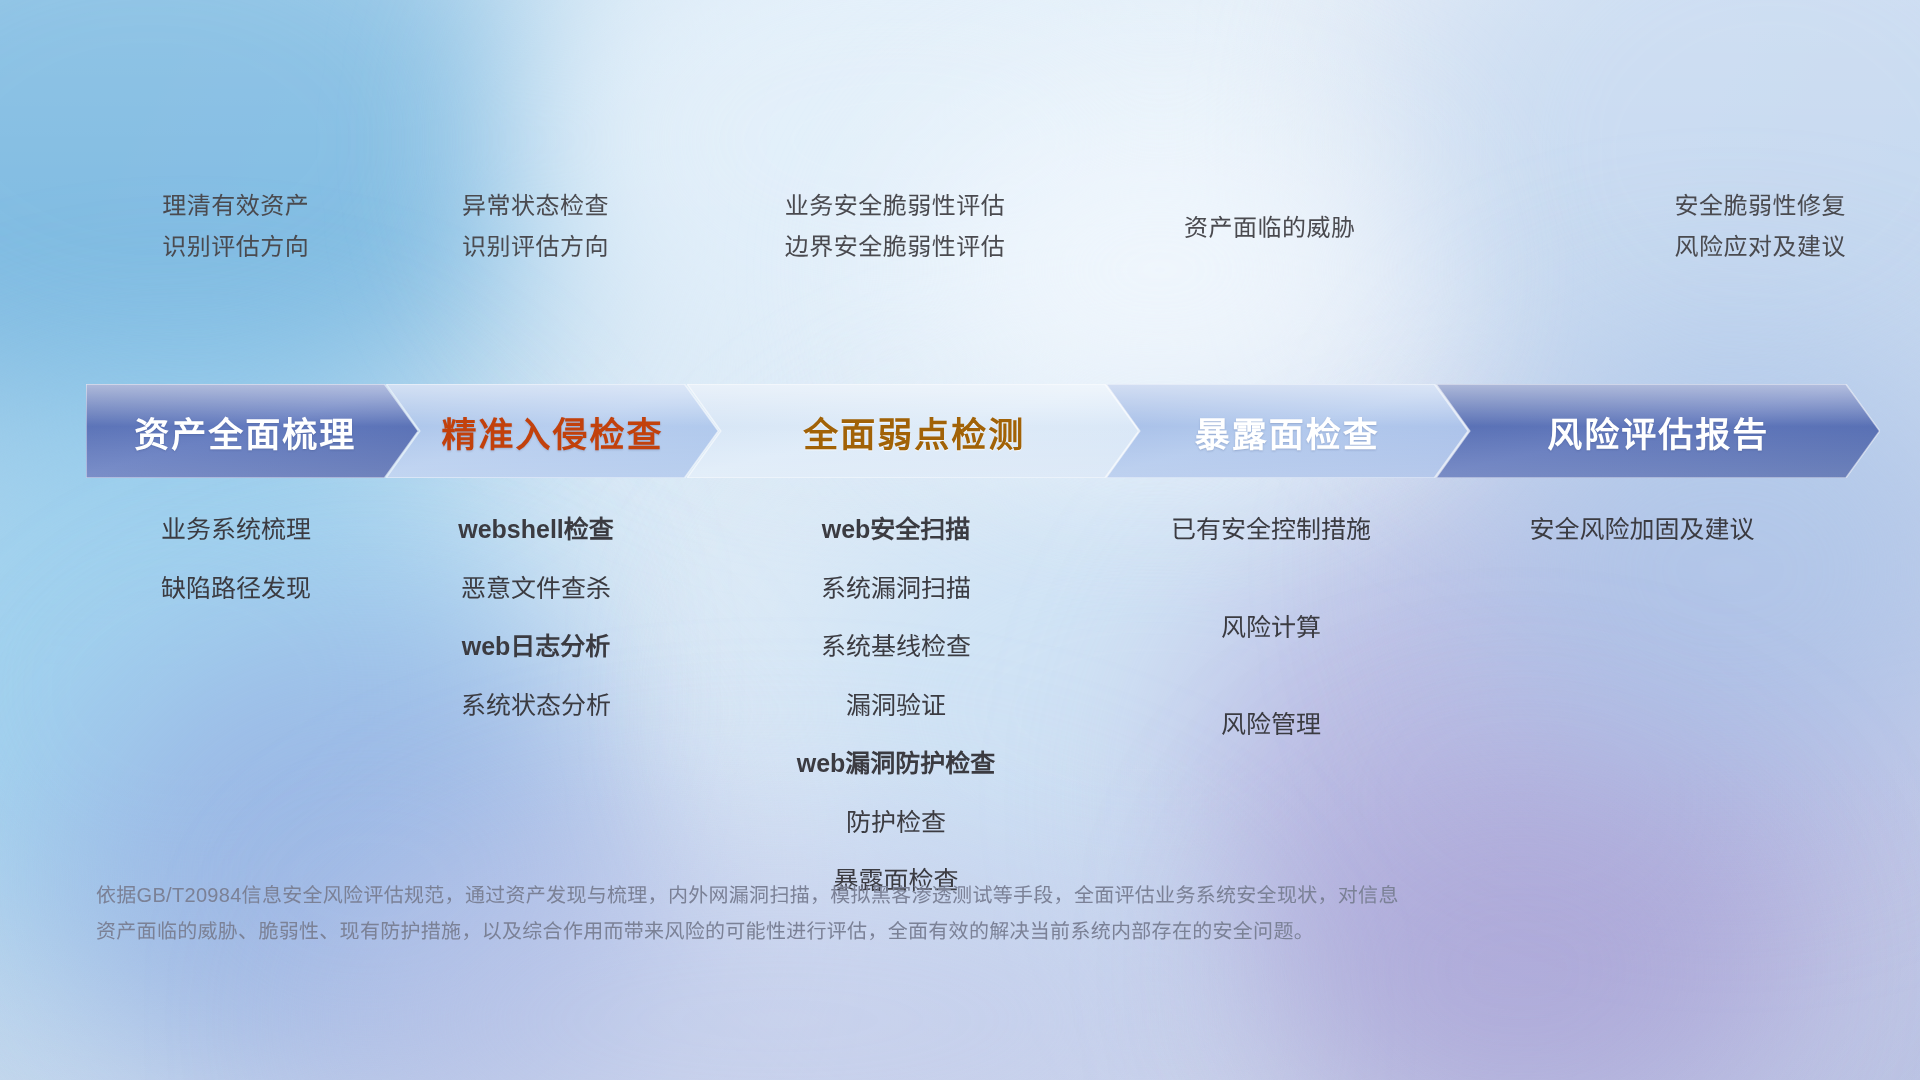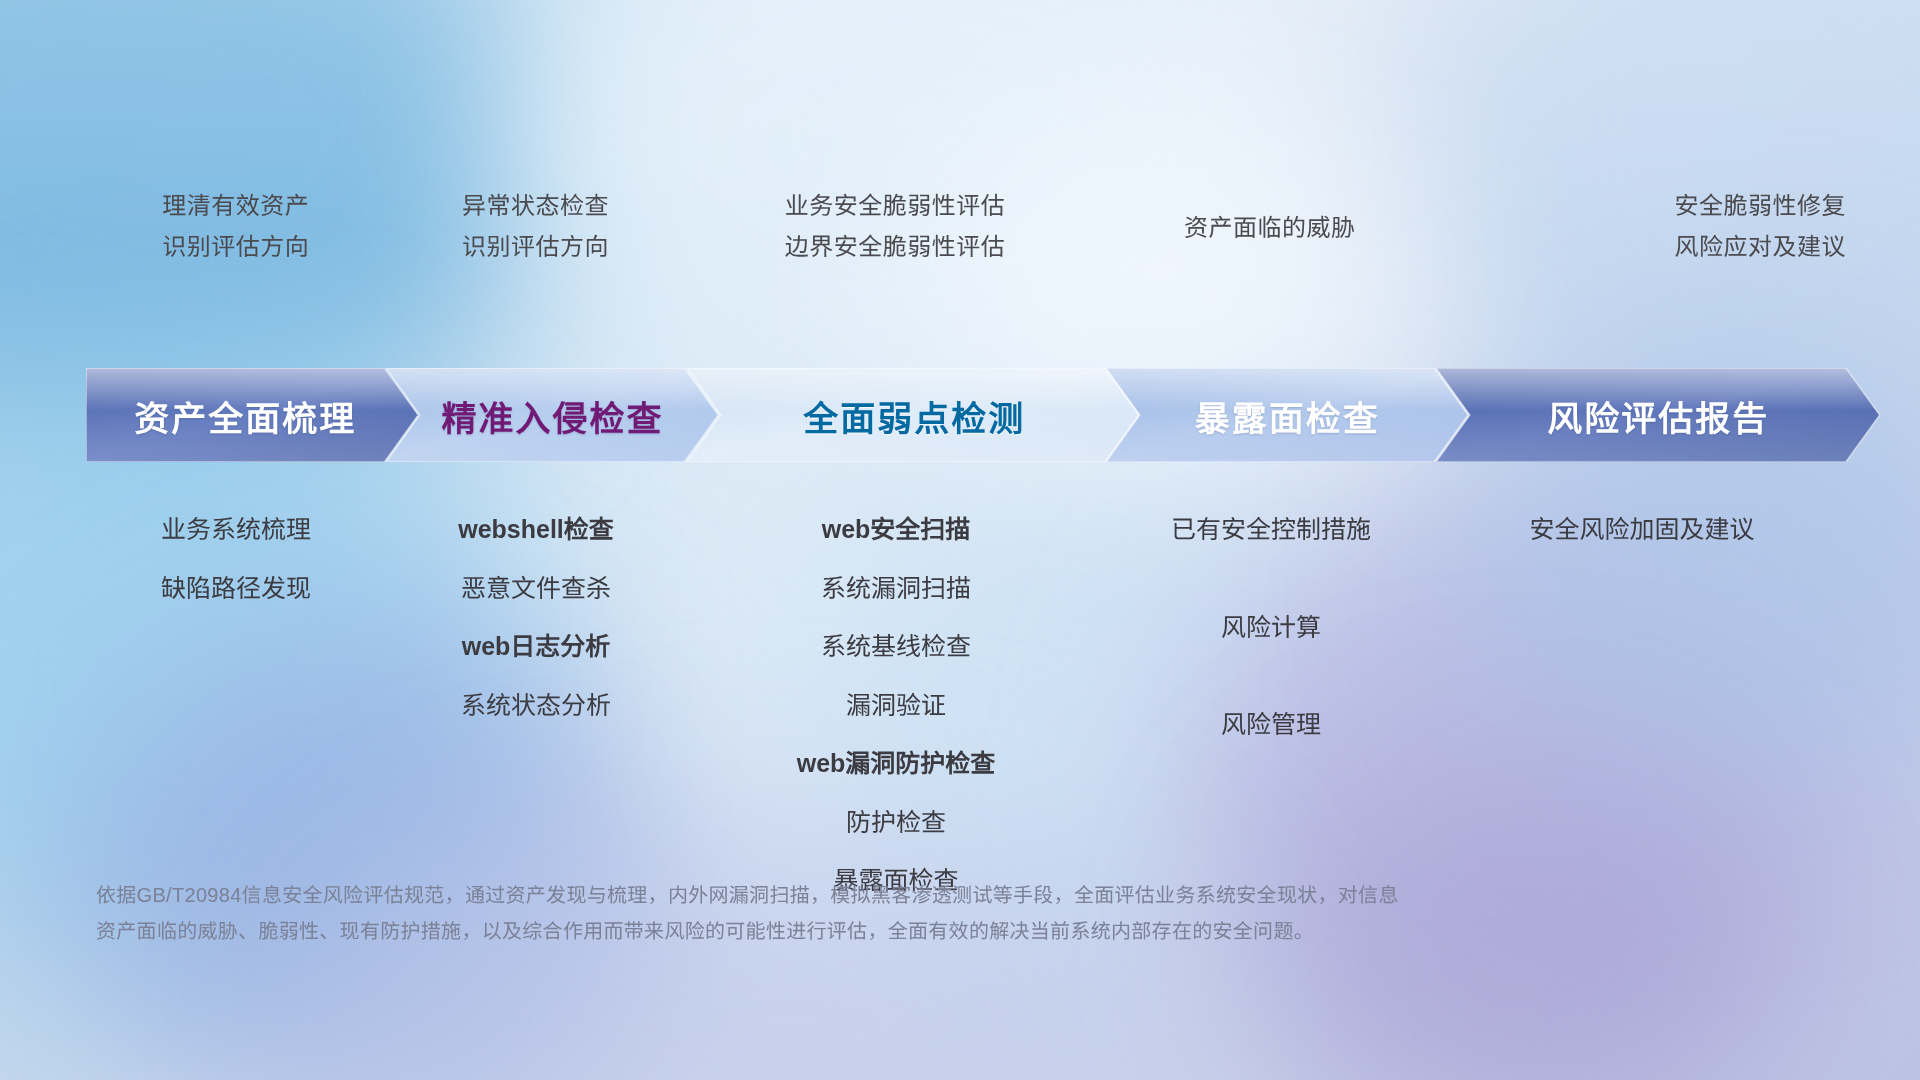--- a/index.html
+++ b/index.html
@@ -44,21 +44,21 @@
   }
   .top-cell{
     display:flex;flex-direction:column;align-items:center;justify-content:flex-start;
     color:#4a4a4f;font-size:24px;line-height:1.72;letter-spacing:.5px;
     text-align:center;white-space:nowrap;
   }
   .top-cell.shift{padding-top:22px;}
 
   
   .band{
-    position:absolute;left:86px;top:368px;width:1762px;height:94px;
+    position:absolute;left:86px;top:384px;width:1762px;height:94px;
     display:flex;
   }
   .chev{
     position:relative;height:94px;
     display:flex;align-items:center;justify-content:center;
     margin-right:-32px;
     box-sizing:border-box;
   }
   .chev .lbl{
     position:relative;z-index:3;
@@ -169,21 +169,21 @@
                 <stop offset="0%" stop-color="rgba(255,255,255,.55)"></stop>
                 <stop offset="45%" stop-color="rgba(255,255,255,.05)"></stop>
                 <stop offset="100%" stop-color="rgba(255,255,255,.20)"></stop>
               </linearGradient>
             </defs>
             <polygon points="0,0 300,0 334,47 300,94 0,94 34,47" fill="url(#g1)"></polygon>
             <polygon points="0,0 300,0 334,47 300,94 0,94 34,47" fill="url(#s1)"></polygon>
             <polygon points="0,0 300,0 334,47 300,94 0,94 34,47" fill="none" stroke="rgba(255,255,255,.55)" stroke-width="1.5"></polygon>
           </svg>
         </div>
-        <span class="lbl" style="color: #701a75; margin-left: 0px;">精准入侵检查</span>
+        <span class="lbl" style="color: #c2410c; margin-left: 0px;">精准入侵检查</span>
       </div>
       <div class="chev" style="width: 454px; z-index: 8;">
         <div class="shape">
           <svg viewBox="0 0 454 94" preserveAspectRatio="none">
             <defs>
               <linearGradient id="g2" x1="0" y1="0" x2="1" y2="1">
                 <stop offset="0%" stop-color="#cfe0f3"></stop>
                 <stop offset="48%" stop-color="#dceaf8"></stop>
                 <stop offset="100%" stop-color="#d4e3f5"></stop>
               </linearGradient>
@@ -191,21 +191,21 @@
                 <stop offset="0%" stop-color="rgba(255,255,255,.55)"></stop>
                 <stop offset="45%" stop-color="rgba(255,255,255,.05)"></stop>
                 <stop offset="100%" stop-color="rgba(255,255,255,.20)"></stop>
               </linearGradient>
             </defs>
             <polygon points="0,0 420,0 454,47 420,94 0,94 34,47" fill="url(#g2)"></polygon>
             <polygon points="0,0 420,0 454,47 420,94 0,94 34,47" fill="url(#s2)"></polygon>
             <polygon points="0,0 420,0 454,47 420,94 0,94 34,47" fill="none" stroke="rgba(255,255,255,.55)" stroke-width="1.5"></polygon>
           </svg>
         </div>
-        <span class="lbl" style="color: #0369a1; text-shadow: rgba(255, 255, 255, 0.8) 0px 1px 1px; margin-left: 4px;">全面弱点检测</span>
+        <span class="lbl" style="color: #a16207; text-shadow: rgba(255, 255, 255, 0.8) 0px 1px 1px; margin-left: 4px;">全面弱点检测</span>
       </div>
       <div class="chev" style="width: 364px; z-index: 7;">
         <div class="shape">
           <svg viewBox="0 0 364 94" preserveAspectRatio="none">
             <defs>
               <linearGradient id="g3" x1="0" y1="0" x2="1" y2="1">
                 <stop offset="0%" stop-color="#9cb6e4"></stop>
                 <stop offset="48%" stop-color="#aec6ec"></stop>
                 <stop offset="100%" stop-color="#a2bae6"></stop>
               </linearGradient>

